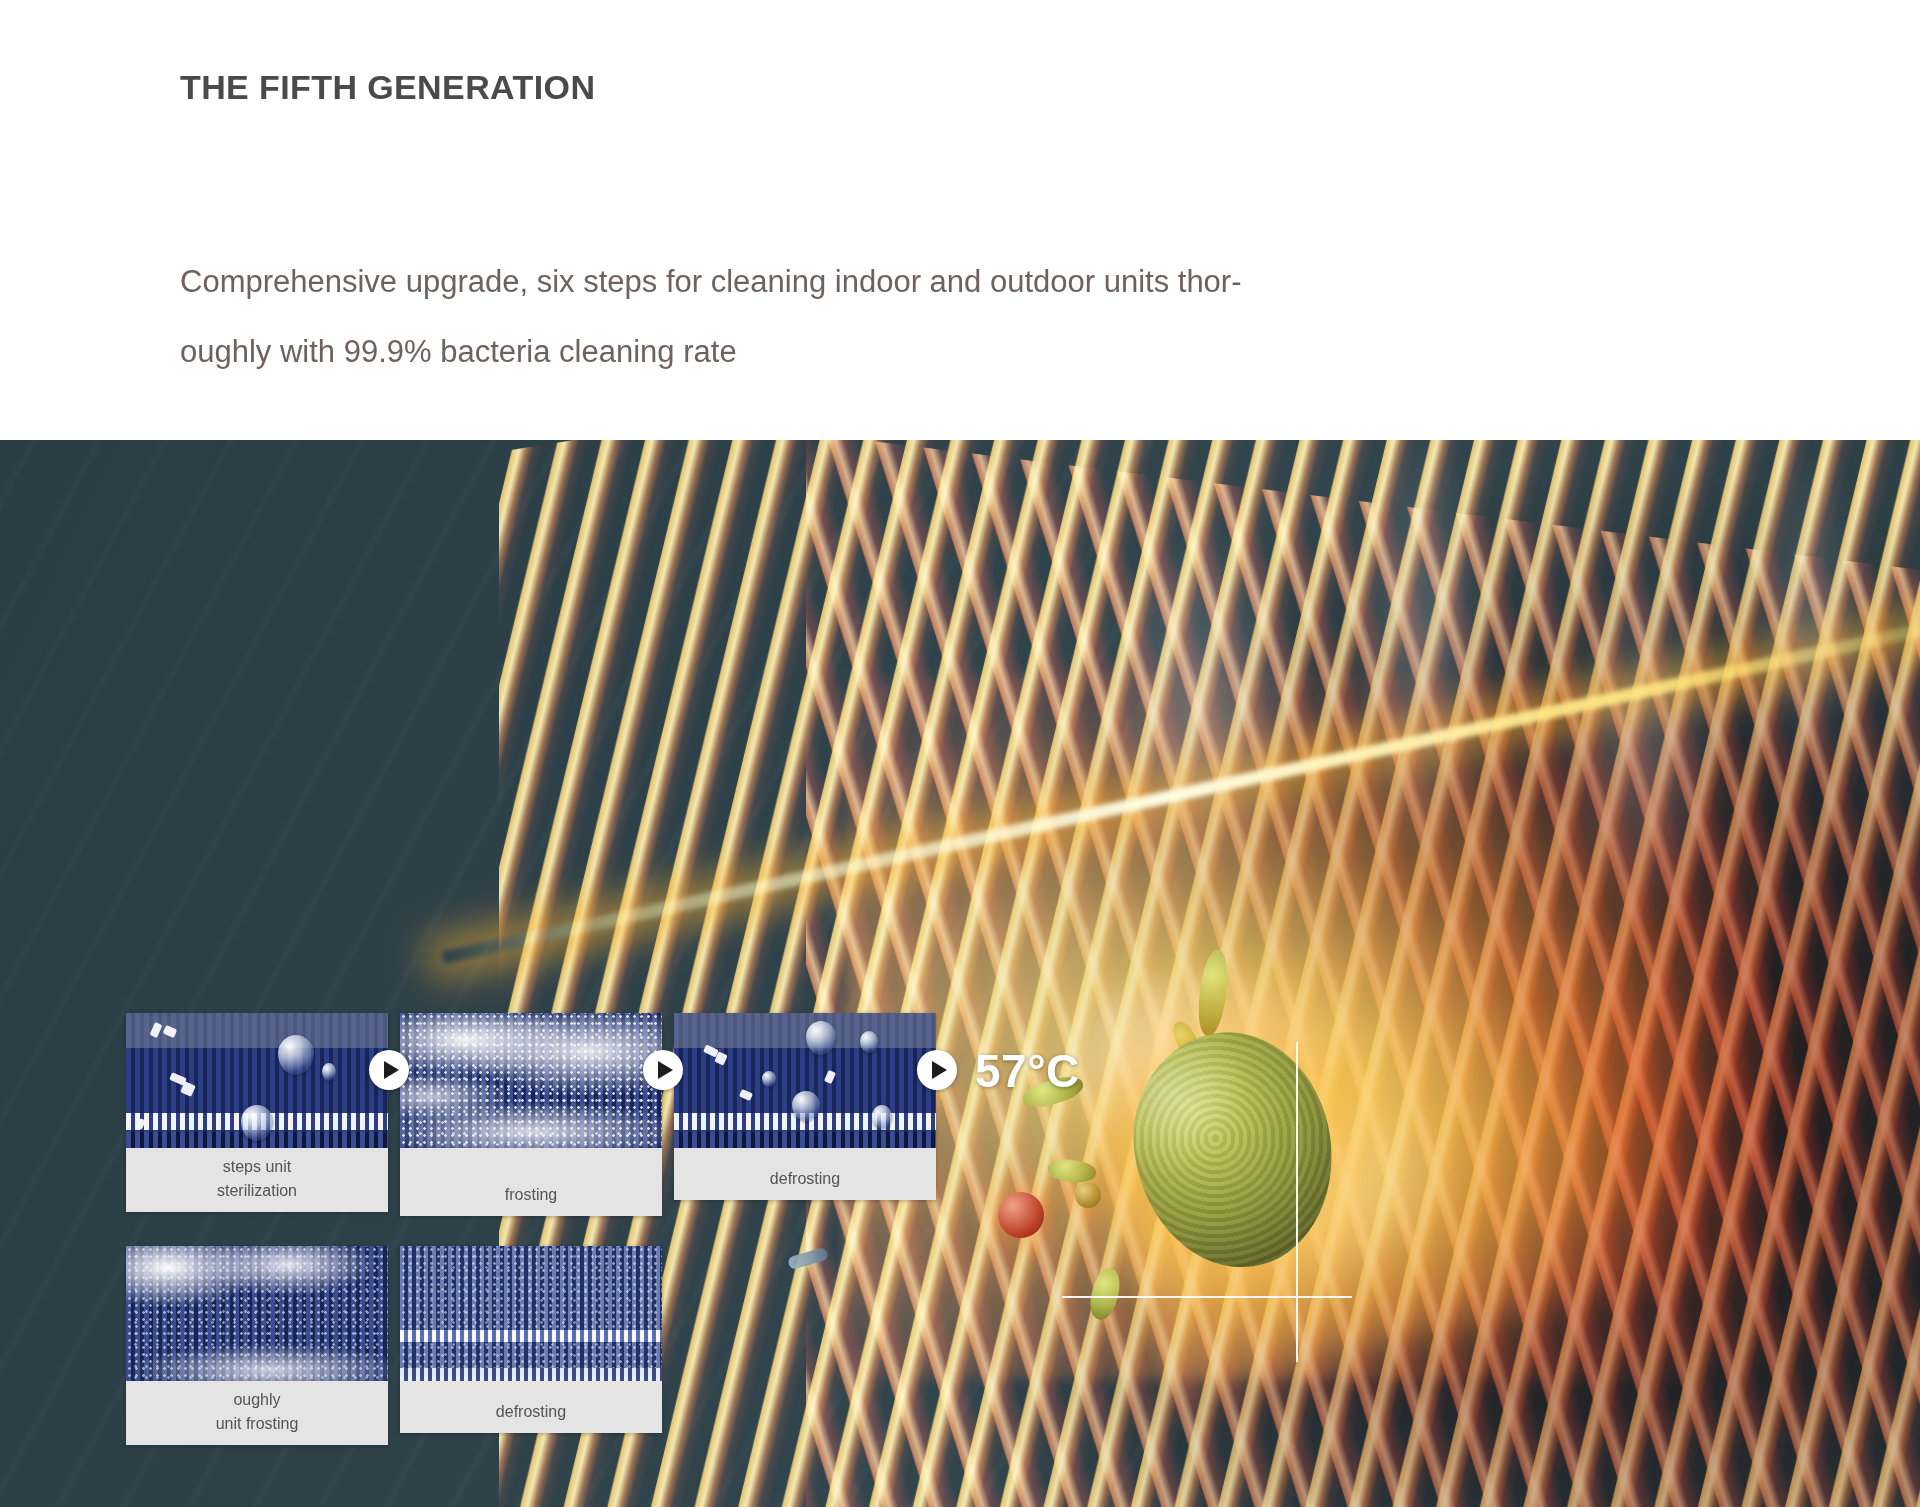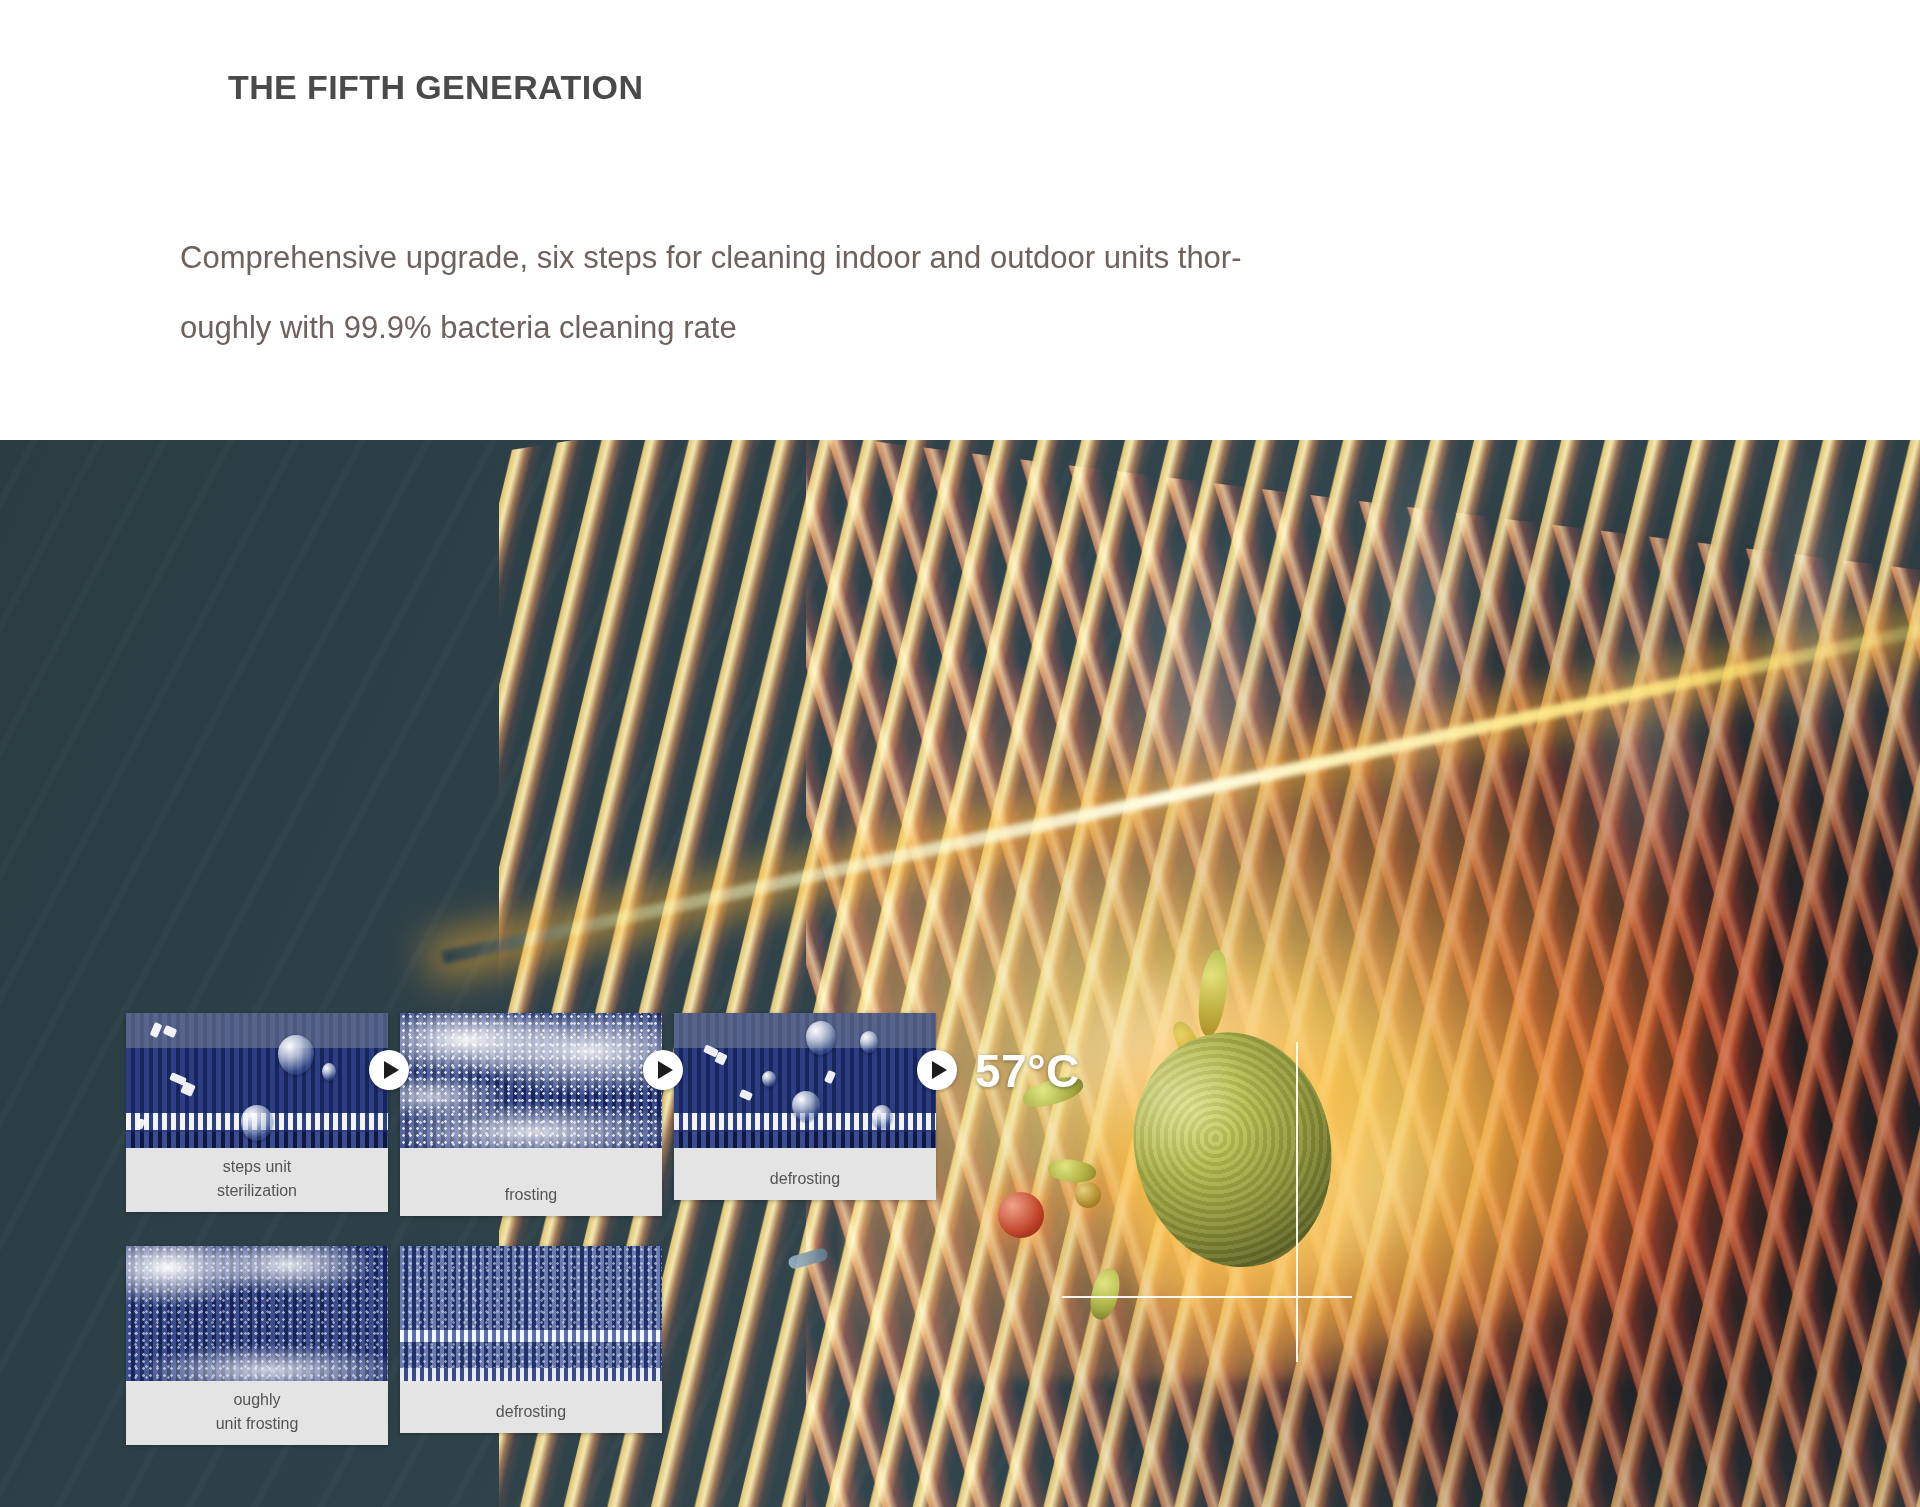--- a/index.html
+++ b/index.html
@@ -29,31 +29,31 @@
   }
 
   .headline {
     position: absolute;
     left: 180px;
     font-weight: bold;
     font-size: 34px;
     letter-spacing: 0.4px;
     color: #4a4a4a;
     white-space: nowrap;
-    margin-left: 48px;
   }
   .headline.l1 { top: 68px; }
   .headline.l2 { top: 140px; }
 
   .subline {
     position: absolute;
     left: 180px;
     font-size: 31px;
     color: #6d625d;
     white-space: nowrap;
+    margin-top: 24px;
   }
   .subline.s1 { top: 240px; }
   .subline.s2 { top: 310px; }
 
   
   #hero {
     position: absolute;
     left: 0; top: 440px;
     width: 1920px;
     height: 1067px;

